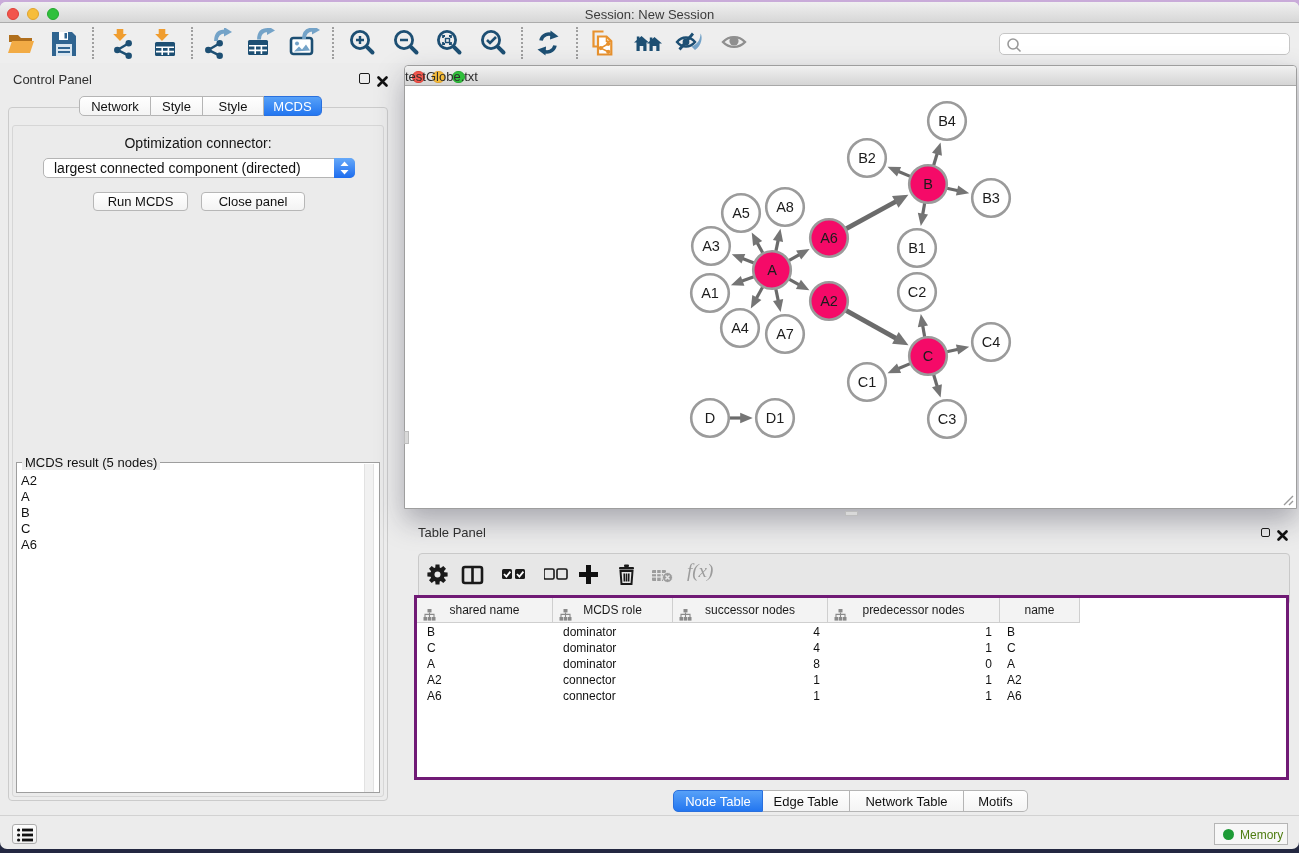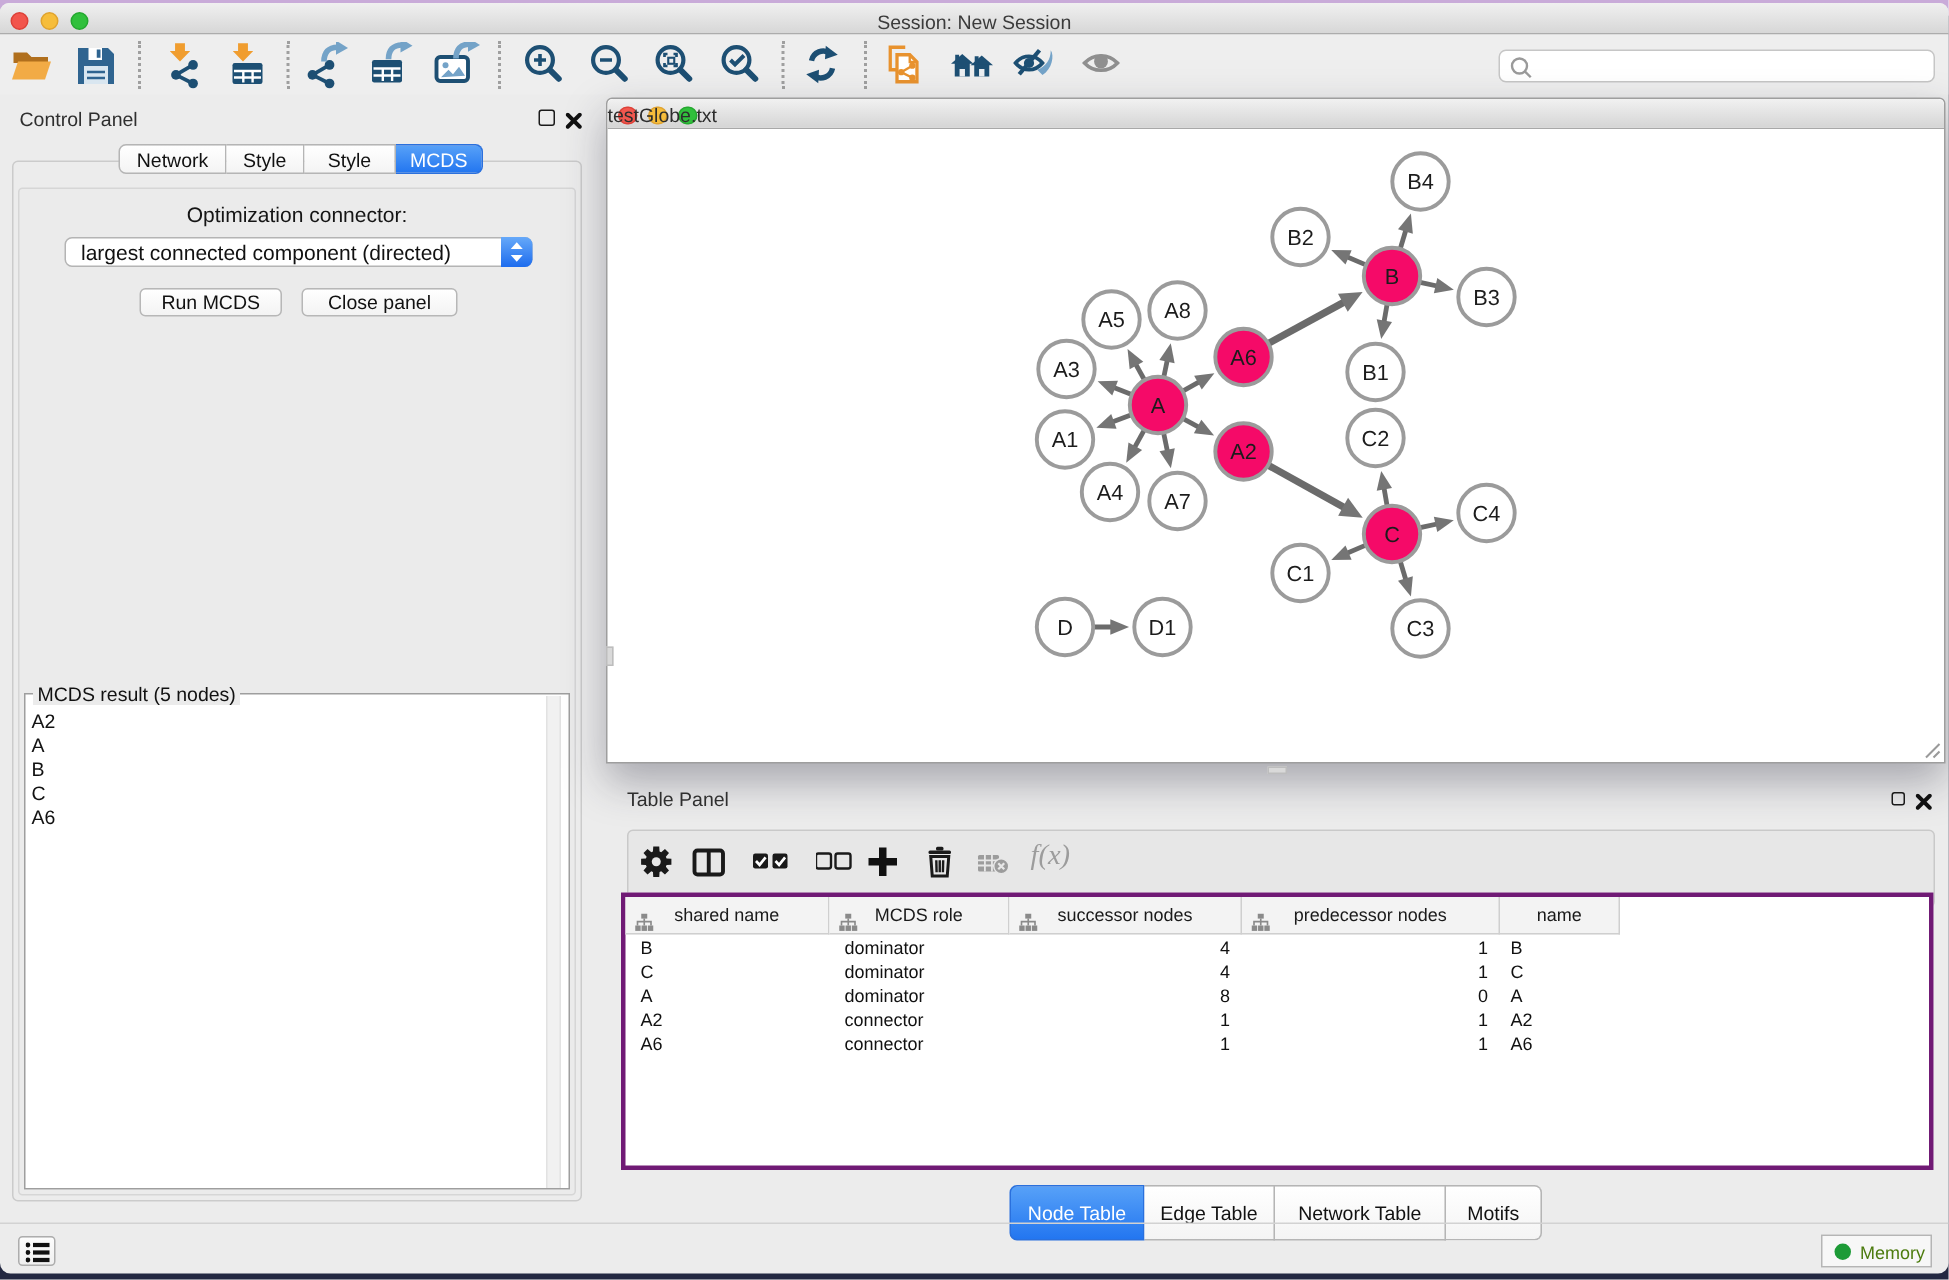--- a/index.html
+++ b/index.html
@@ -395,21 +395,21 @@
         <div class="td" style="left:146px;top:74px">connector</div>
         <div class="td" style="left:256px;top:74px;width:147px;text-align:right">1</div>
         <div class="td" style="left:411px;top:74px;width:164px;text-align:right">1</div>
         <div class="td" style="left:590px;top:74px">A2</div>
         <div class="td" style="left:10px;top:90px">A6</div>
         <div class="td" style="left:146px;top:90px">connector</div>
         <div class="td" style="left:256px;top:90px;width:147px;text-align:right">1</div>
         <div class="td" style="left:411px;top:90px;width:164px;text-align:right">1</div>
         <div class="td" style="left:590px;top:90px">A6</div>
       </div>
-<div class="seg" id="tabbar2" style="height:37px">
+<div class="seg" id="tabbar2" style="height:22px">
 <div class="s first sel" style="width:90px">Node Table</div>
 <div class="s" style="width:87px">Edge Table</div>
 <div class="s" style="width:114px">Network Table</div>
 <div class="s last" style="width:64px">Motifs</div>
       </div>
       <div class="abs" id="statusline"></div>
       <div class="abs" id="listbtn">
         <svg width="17" height="14" style="position:absolute;left:4px;top:3px" viewBox="0 0 17 14">
 <circle cx="1.6" cy="2" r="1.6" fill="#111"></circle>
           <rect x="5" y="0.6" width="11" height="2.8" fill="#111"></rect>

